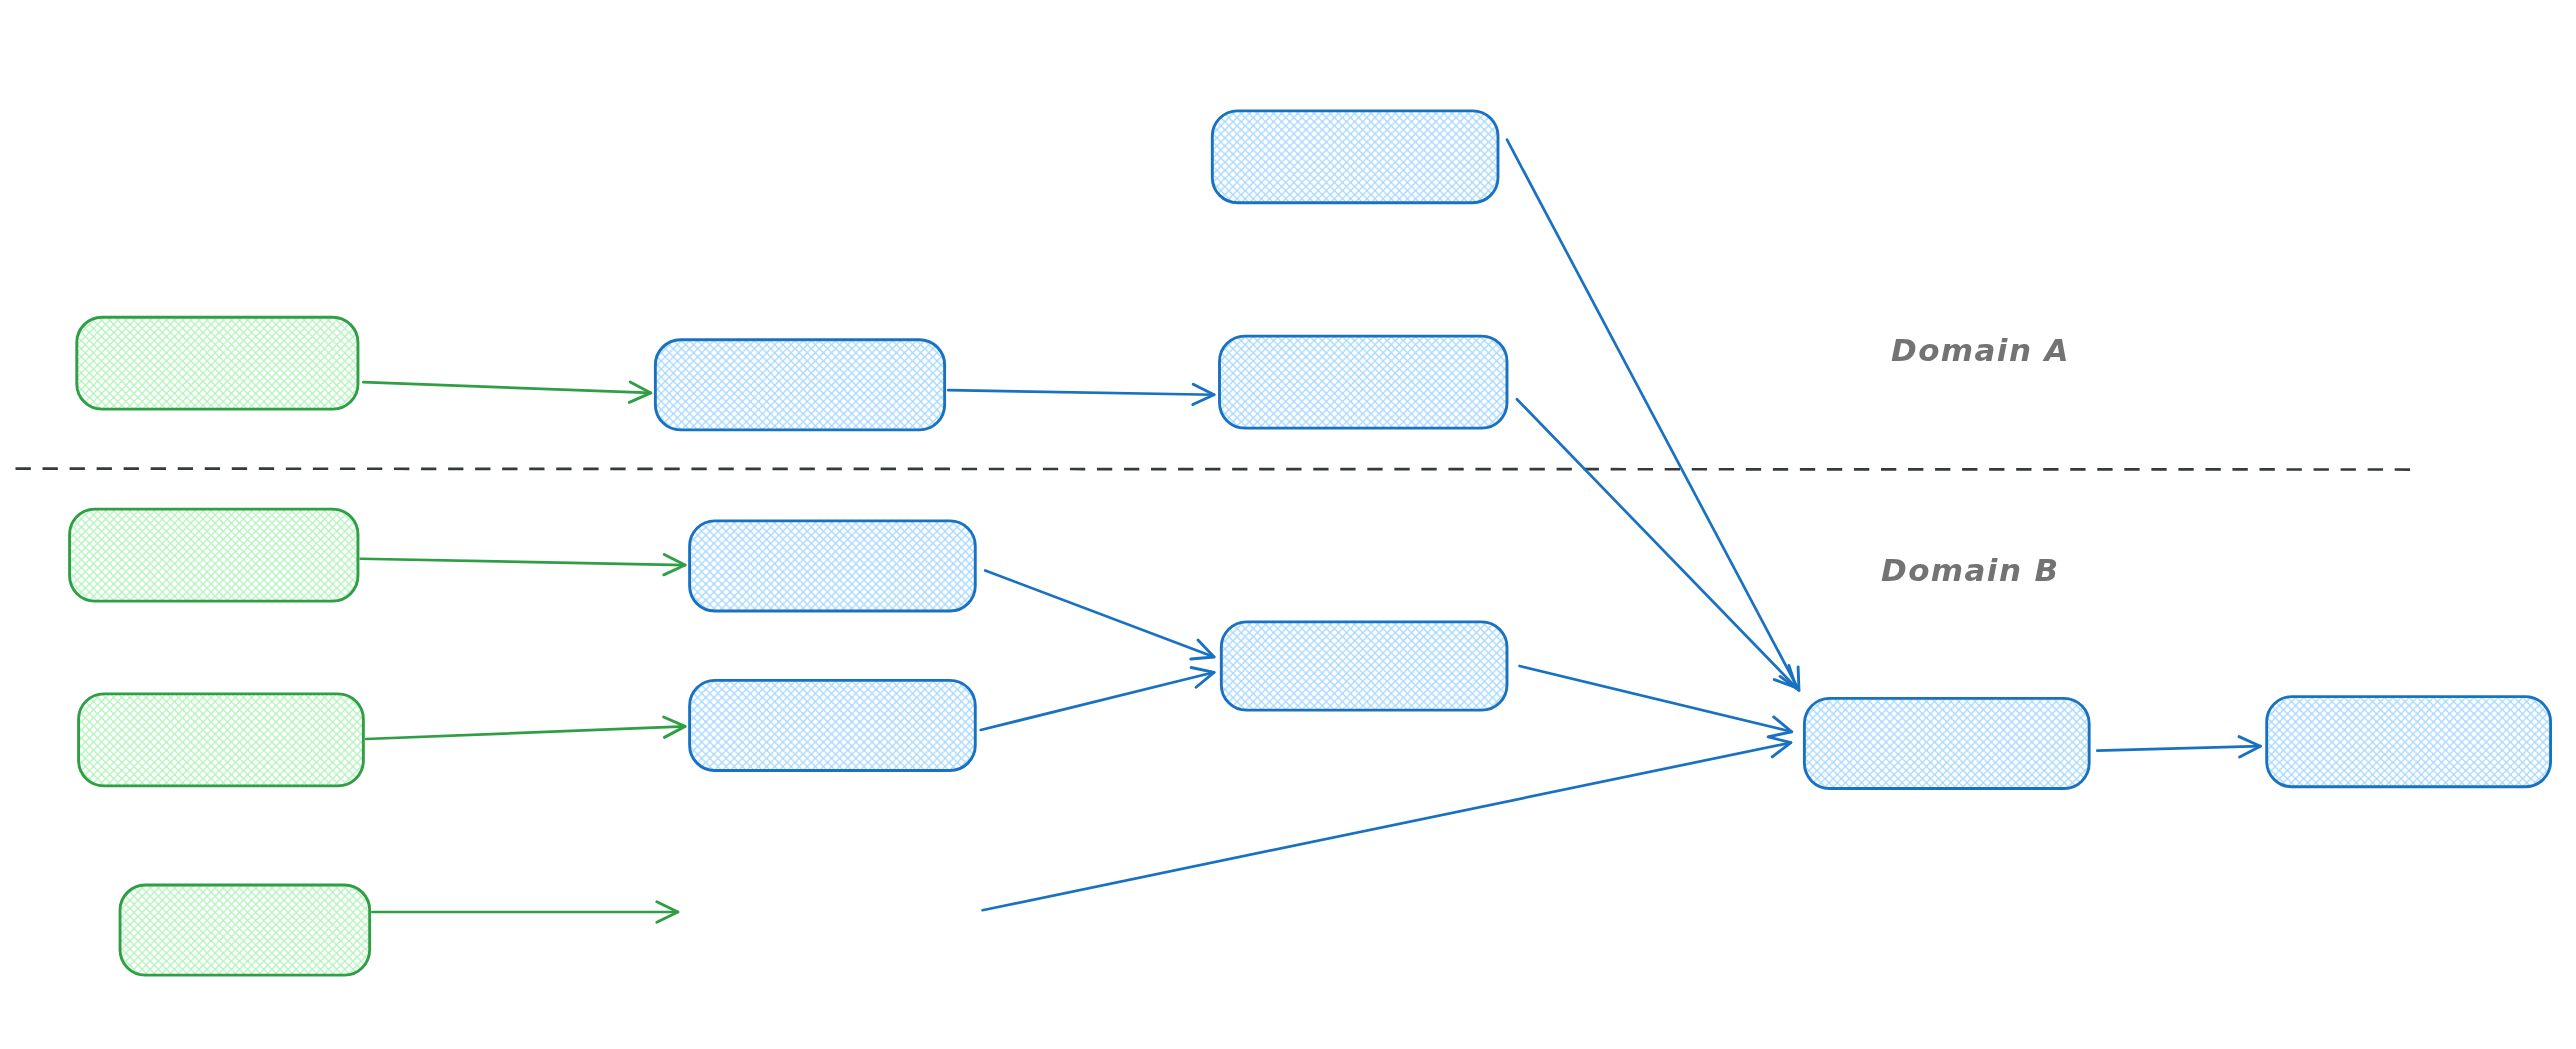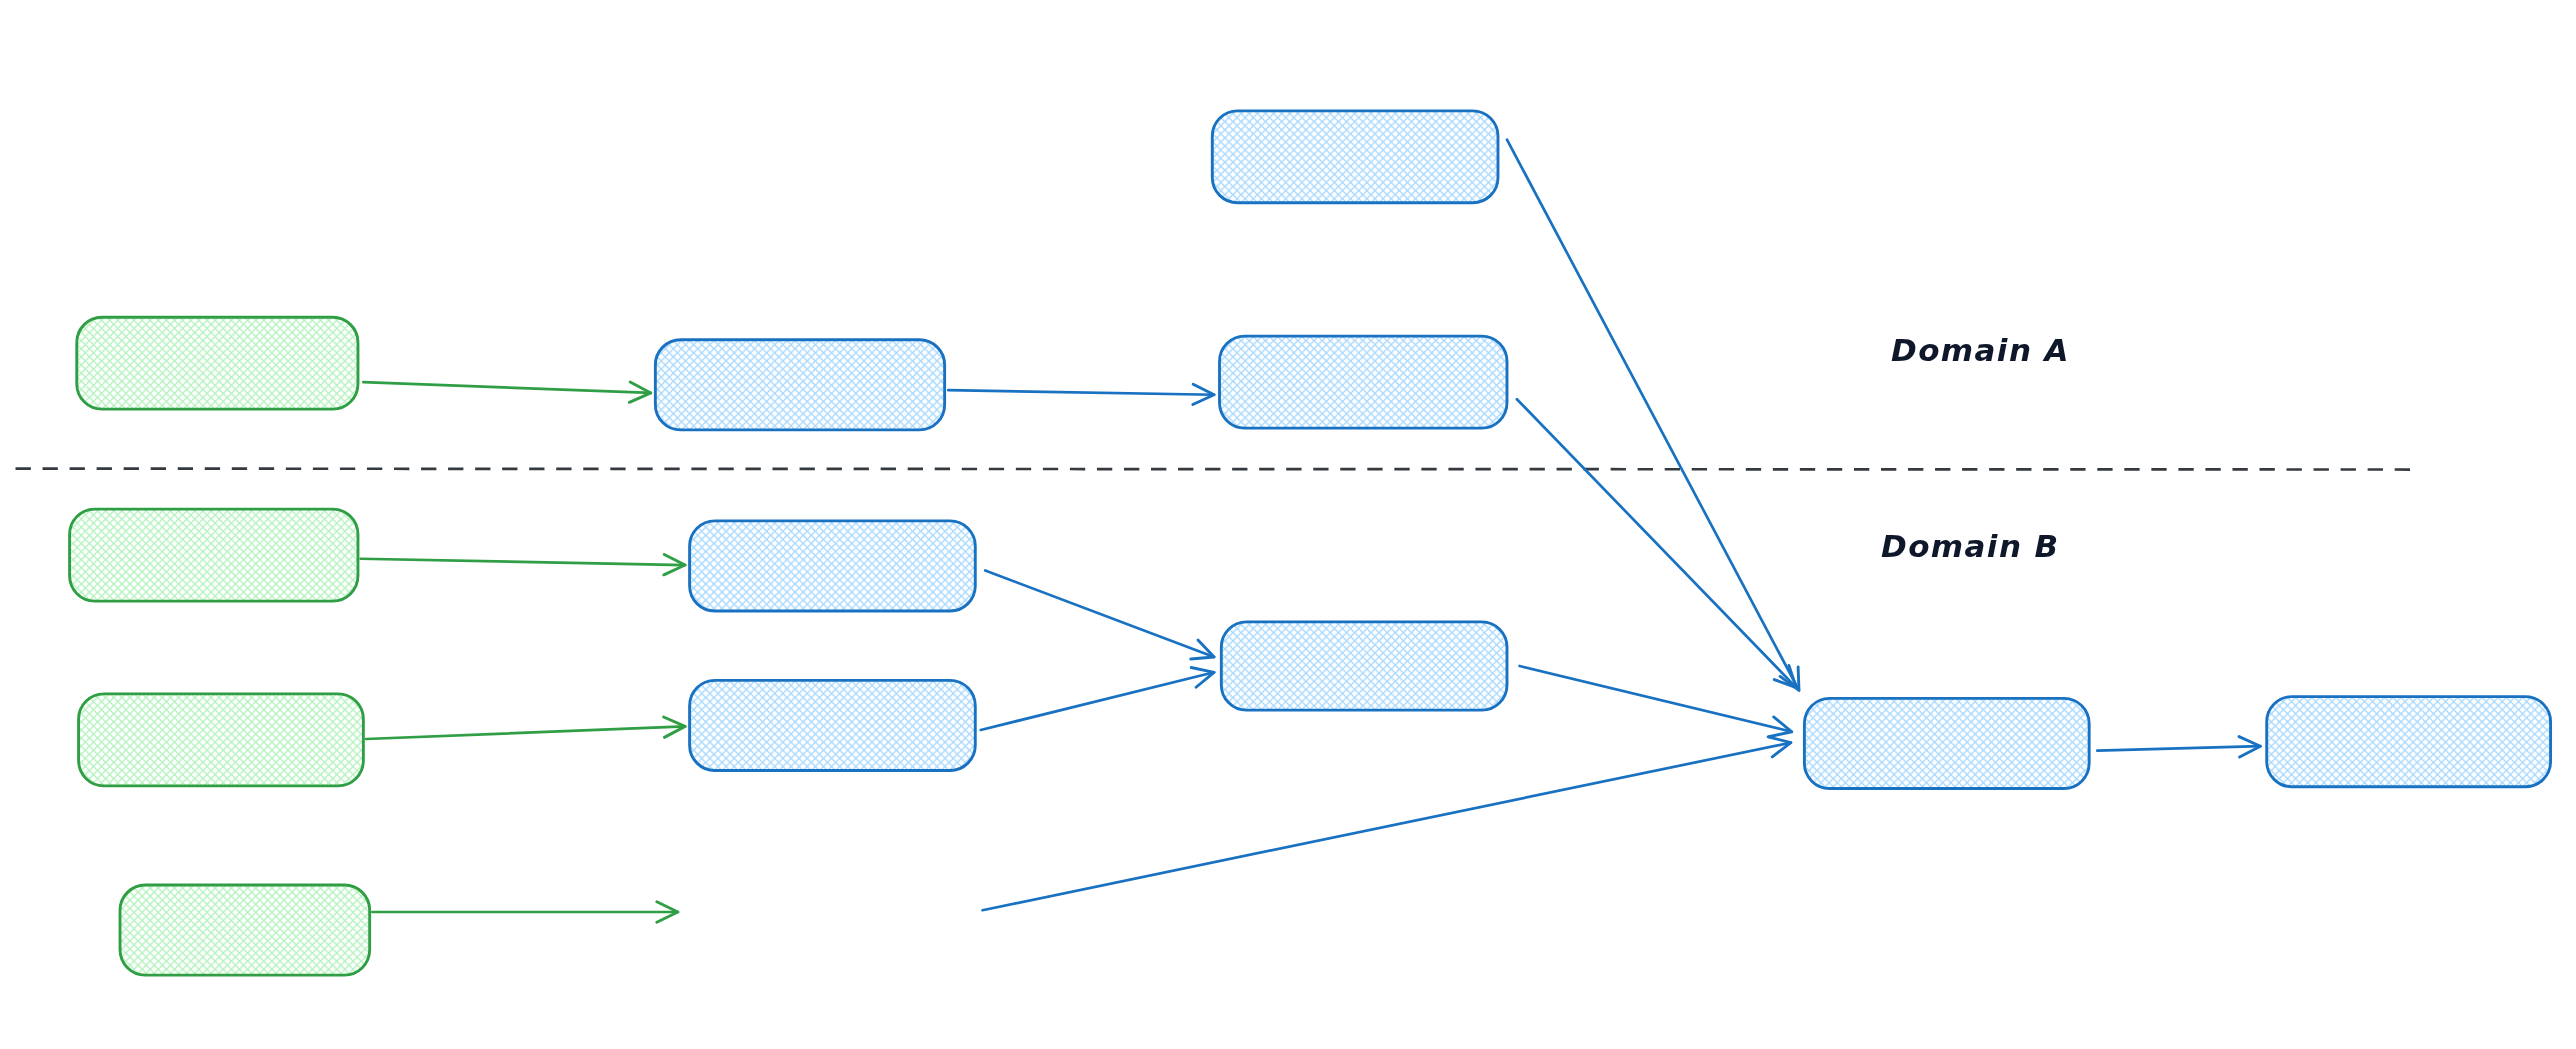--- a/index.html
+++ b/index.html
@@ -20,28 +20,28 @@
     left: 0;
     top: 0;
     width: 2576px;
     height: 1049px;
     display: block;
   }
   .domain-label {
     position: absolute;
     font-size: 31px;
     font-weight: 600;
-    color: #0f172a;
+    color: #737373;
     letter-spacing: 1.4px;
     font-style: italic;
     white-space: nowrap;
     user-select: none;
   }
   #domain-a-label { left: 1891px; top: 332px; }
-  #domain-b-label { left: 1881px; top: 528px; }
+  #domain-b-label { left: 1881px; top: 552px; }
 </style>
 </head>
 <body>
 
 <div id="stage">
   <svg id="diagram-svg" xmlns="http://www.w3.org/2000/svg" viewBox="0 0 2858 1164">
       <defs>
         <pattern id="hatch-green" width="9" height="9" patternUnits="userSpaceOnUse">
           <path d="M0 9 L9 0" stroke="#b2f2bb" stroke-width="1.5" fill="none"></path>
           <path d="M0 0 L9 9" stroke="#b2f2bb" stroke-width="1.5" fill="none"></path>

